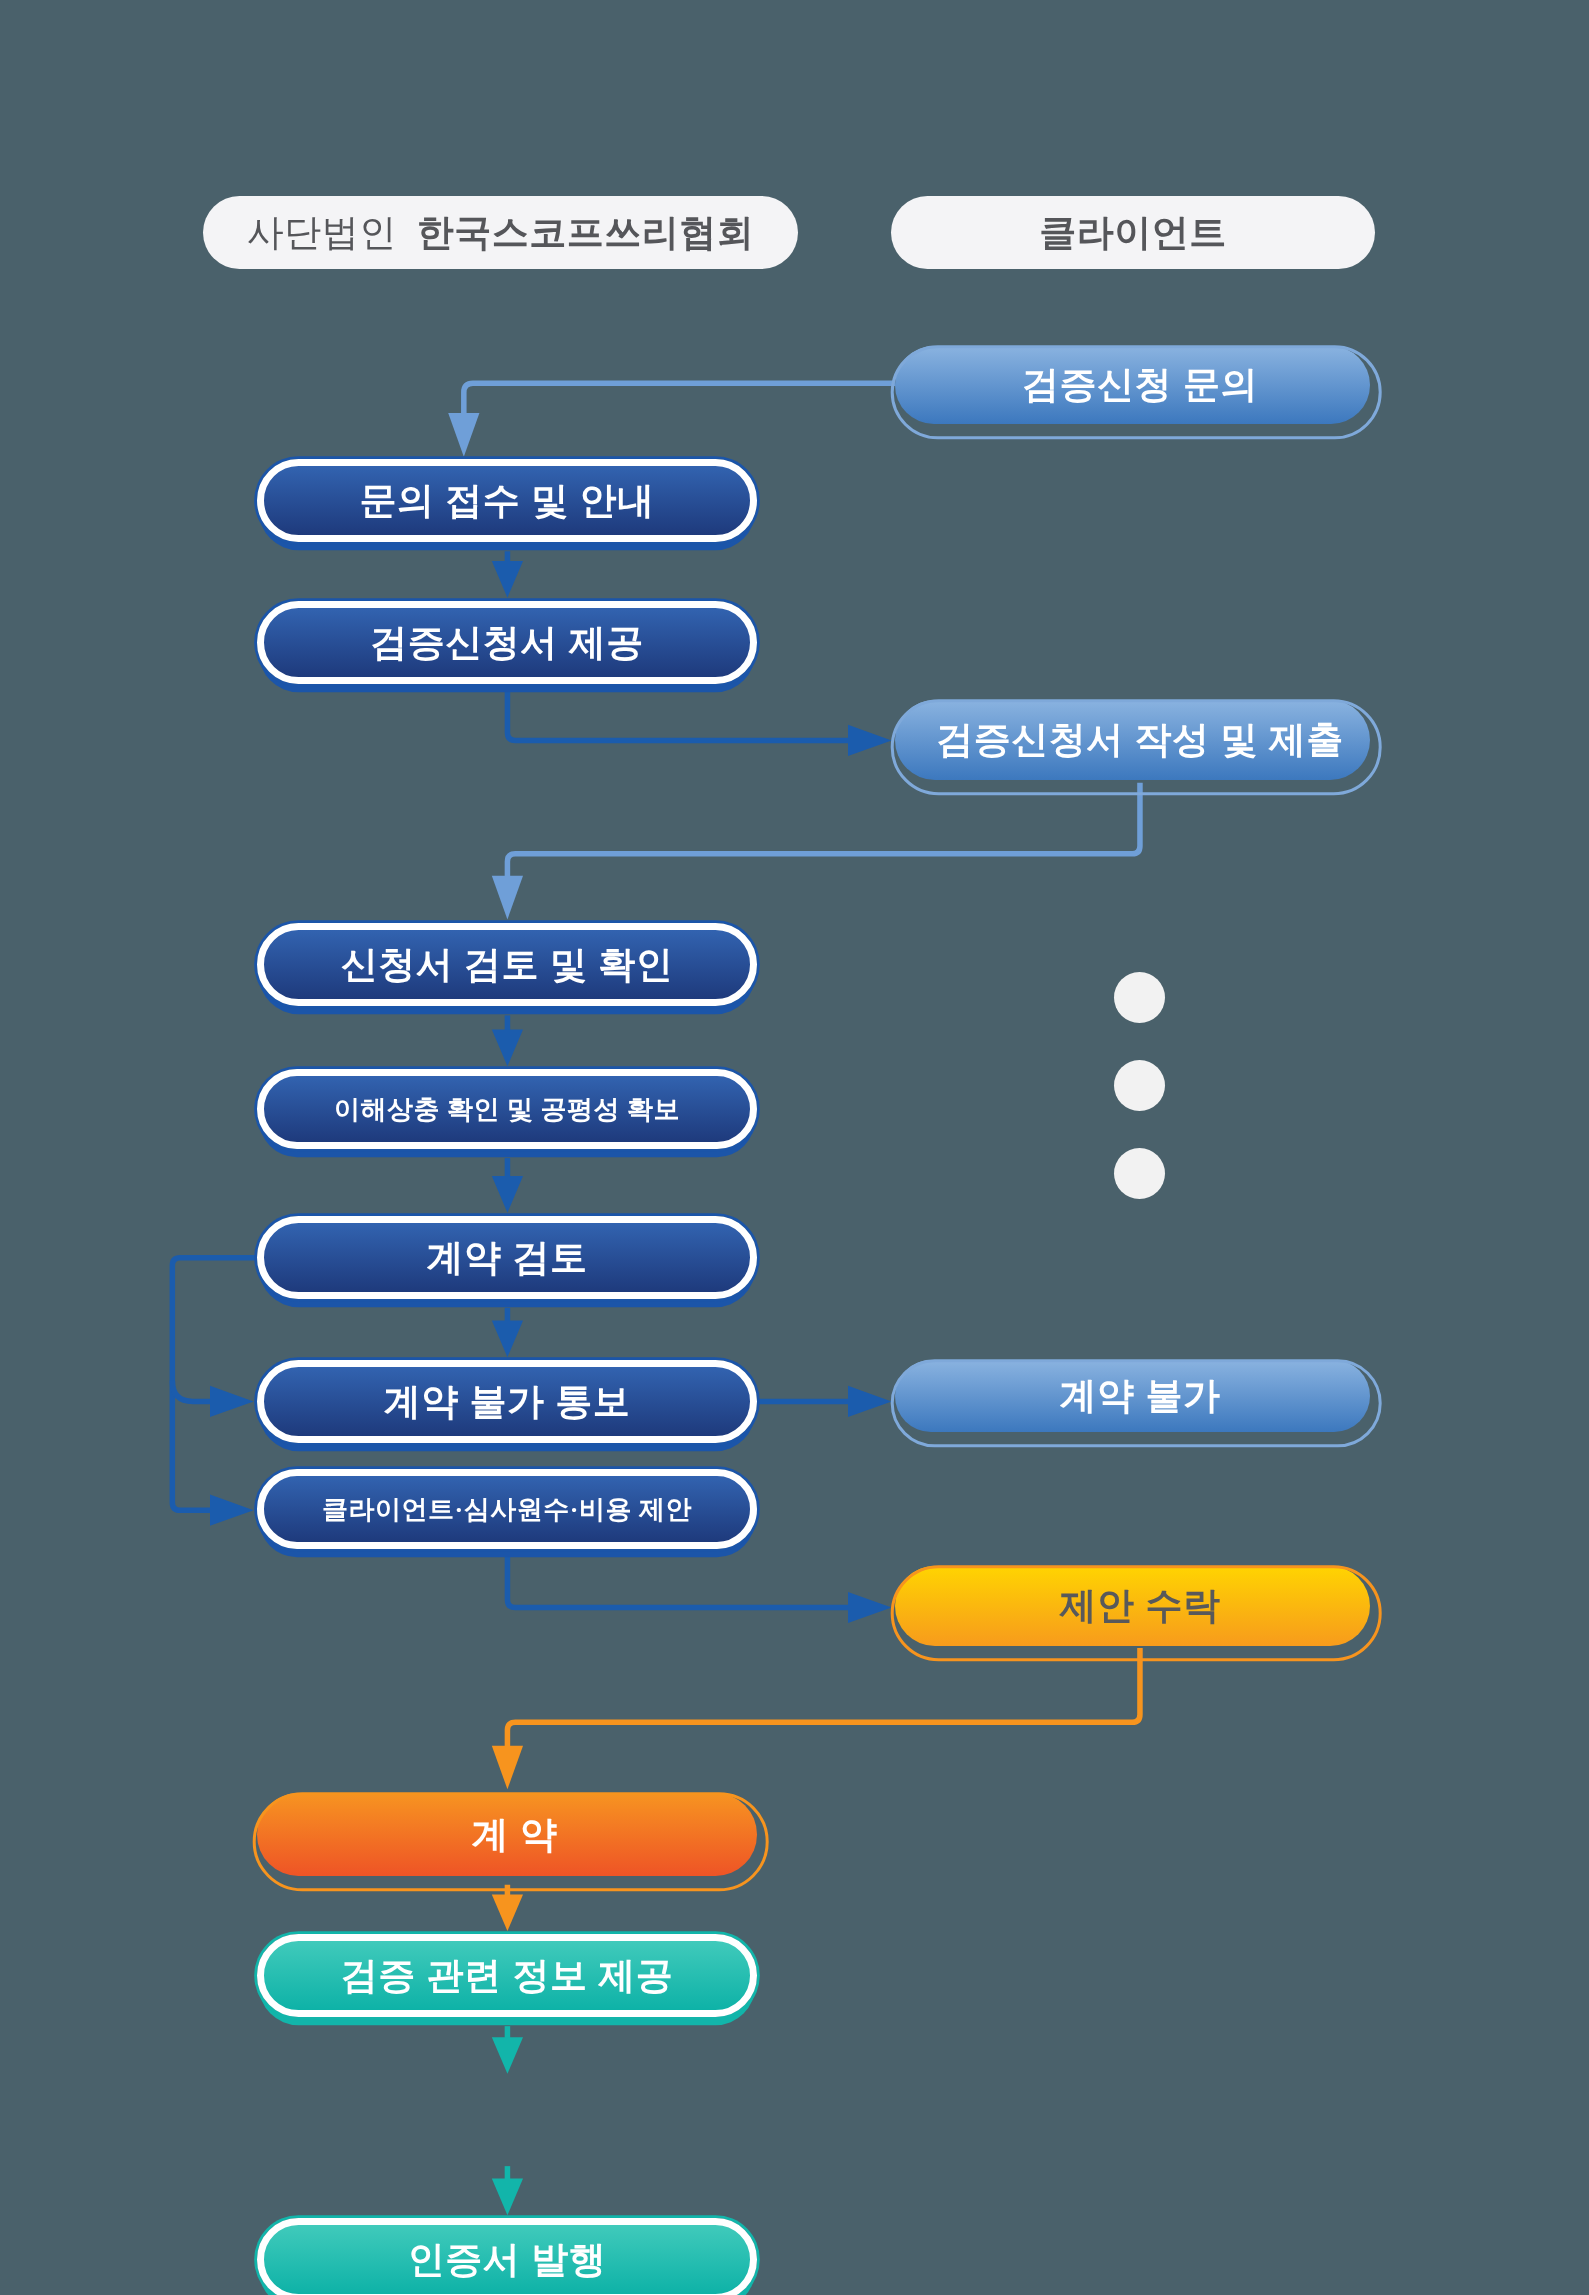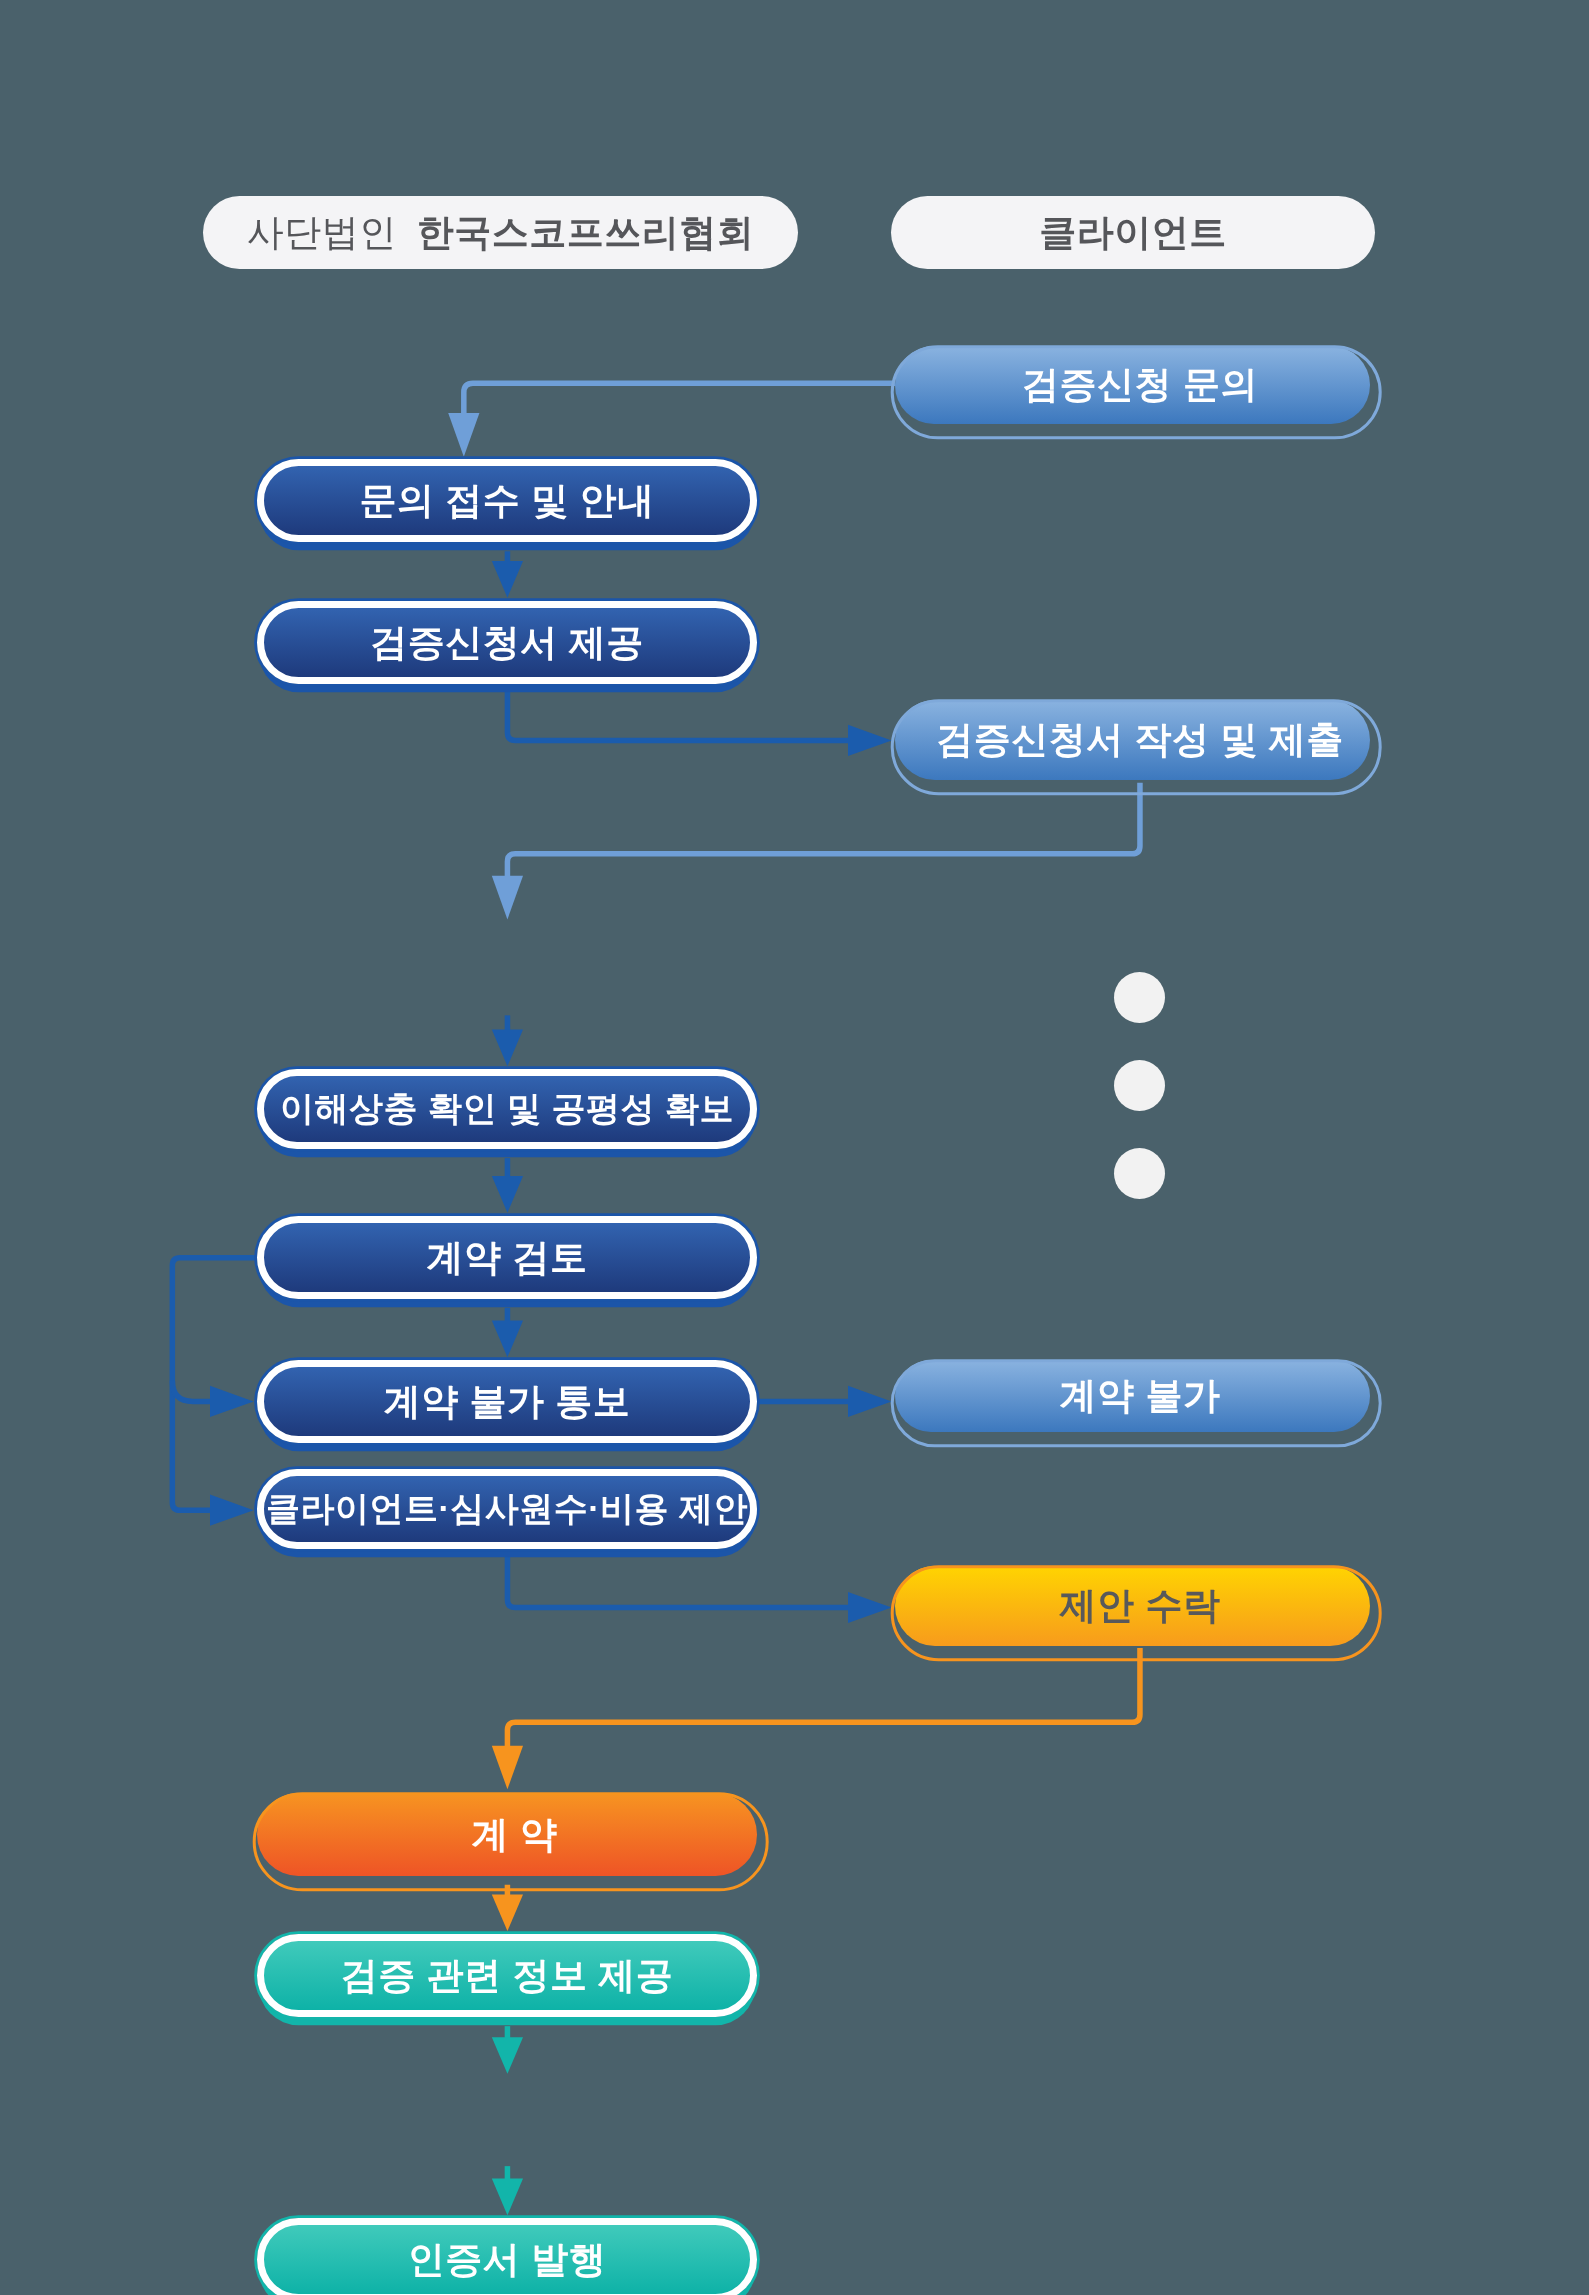--- a/index.html
+++ b/index.html
@@ -18,21 +18,21 @@
   .fill-light{fill:var(--arrow_light);}
   .fill-orange{fill:var(--arrow_orange);}
   .fill-teal{fill:var(--arrow_teal);}
 
   .pill{
     position:absolute;box-sizing:border-box;border-radius:459px;
     display:flex;align-items:center;justify-content:center;
     font-weight:bold;font-size:37px;color:var(--text_light);
     white-space:nowrap;letter-spacing:0.5px;
   }
-  .pill.small-text{font-size:34px;}
+  .pill.small-text{font-size:26px;font-family:Liberation Serif, serif;}
 
   
   .header-pill{
     background:var(--header_bg);color:var(--header_text);
     border-radius:39px;font-size:37px;
   }
   .header-pill .prefix{font-weight:normal;margin-right:20px;}
 
   
   .solid-navy{
@@ -142,20 +142,23 @@
   <div class="dot" style="top:972px"></div>
   <div class="dot" style="top:1060px"></div>
   <div class="dot" style="top:1148px"></div>
 
   <div class="pill solid-navy" style="left:257px;top:459px;width:500px;height:83px">
     <span>문의 접수 및 안내</span>
   </div>
   <div class="pill solid-navy" style="left:257px;top:601px;width:500px;height:83px">
     <span>검증신청서 제공</span>
   </div>
+  <div class="pill solid-navy" style="left:257px;top:923px;width:500px;height:83px">
+    <span>신청서 검토 및 확인</span>
+  </div>
   <div class="pill solid-navy small-text" style="left:257px;top:1069px;width:500px;height:80px">
     <span>이해상충 확인 및 공평성 확보</span>
   </div>
   <div class="pill solid-navy" style="left:257px;top:1216px;width:500px;height:83px">
     <span>계약 검토</span>
   </div>
   <div class="pill solid-navy" style="left:257px;top:1360px;width:500px;height:83px">
     <span>계약 불가 통보</span>
   </div>
   <div class="pill solid-navy small-text" style="left:257px;top:1469px;width:500px;height:80px">

